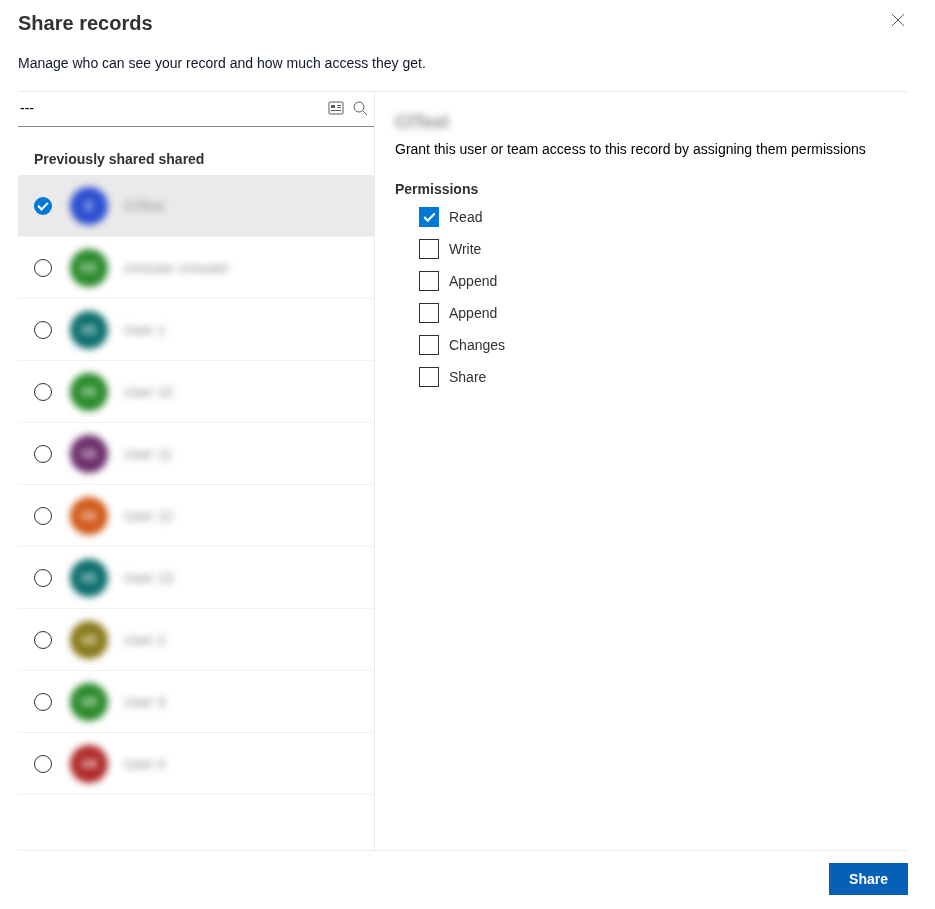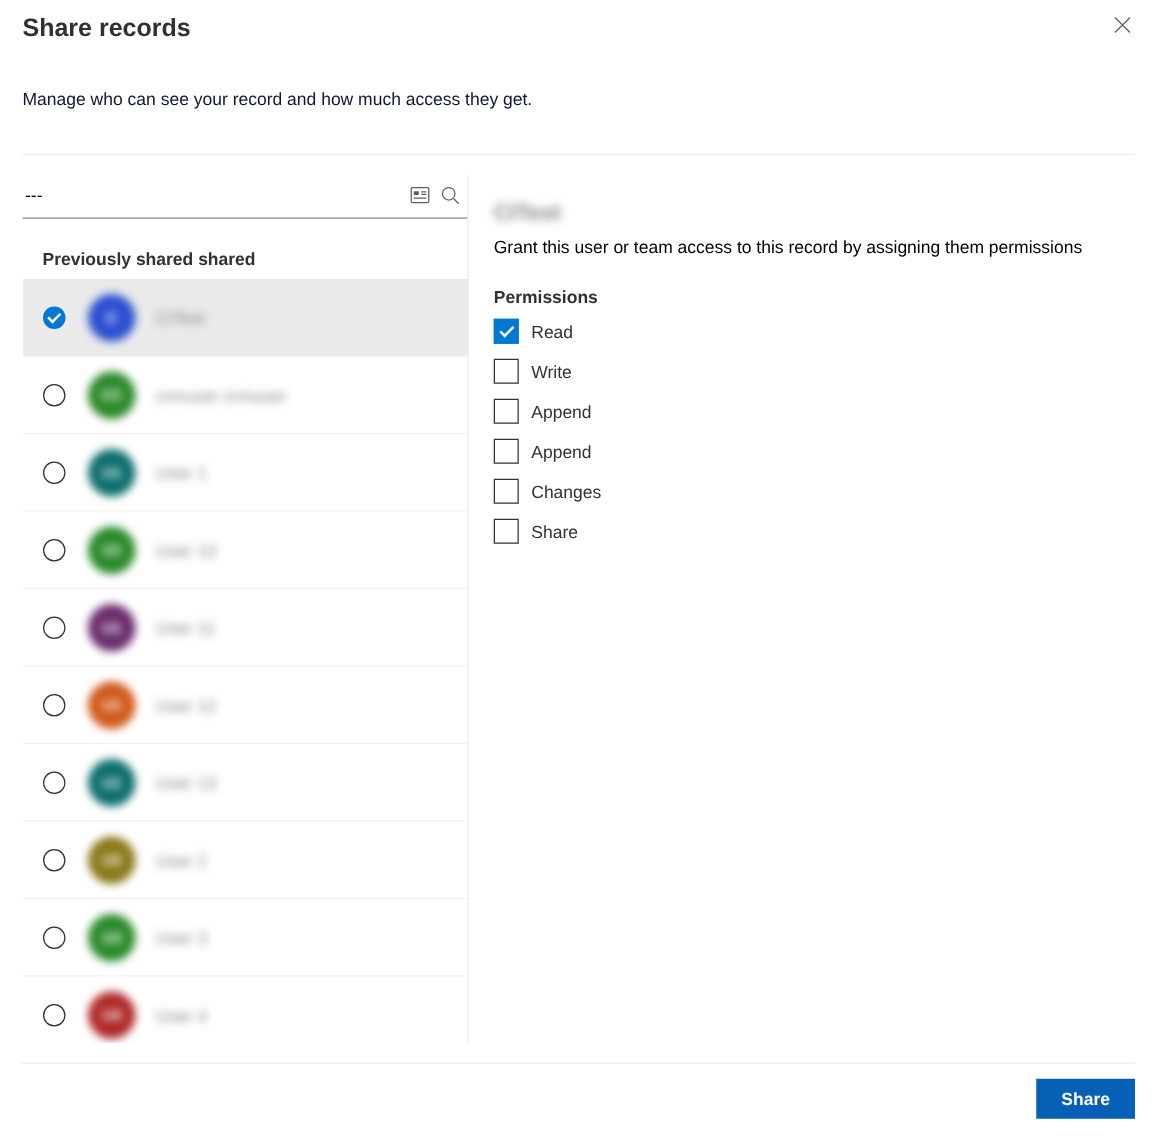--- a/index.html
+++ b/index.html
@@ -1,17 +1,17 @@
 <!DOCTYPE html>
 <html><head>
 <meta charset="utf-8">
 <style>
   * { box-sizing: border-box; }
   html, body { margin:0; padding:0; font-family: "Segoe UI", Arial, sans-serif; font-size:14px; color:#323130; background:#fff; }
-  .dialog { width:926px; height:909px; position:relative; padding:10px 18px 0 18px; display:flex; flex-direction:column;gap:16px; }
+  .dialog { width:926px; height:909px; position:relative; padding:10px 18px 0 18px; display:flex; flex-direction:column; }
   .header-row { display:flex; align-items:flex-start; }
   .title { font-size:20px; font-weight:600; flex:1 1 auto; padding-top:2px; }
   .close { width:20px; height:20px; cursor:pointer; color:#605e5c; display:flex; align-items:center; justify-content:center; }
   .desc { margin-top:18px; font-size:14px; line-height:20px; color:#0f172a; }
   .hr { border:none; border-top:1px solid #edebe9; margin:18px 0 0 0; }
   .body { flex:1 1 auto; display:flex; min-height:0; }
   .left { width:356px; display:flex; flex-direction:column; min-height:0; }
   .divider { width:1px; background:#edebe9; margin-left:0; }
   .right { flex:1 1 auto; padding:20px 0 0 20px; }
   .add-label { padding:10px 0 6px 0; font-size:14px; color:#323130; }
@@ -26,21 +26,21 @@
   .row.selected { background:#eaeaea; }
   .radio { width:18px; height:18px; border-radius:50%; margin-right:18px; flex:0 0 18px; display:flex; align-items:center; justify-content:center; }
   .radio.unchecked { border:1px solid #323130; background:#fff; }
   .radio.checked { background:#0078d4; }
   .radio.checked::after { content:""; width:8px; height:4px; border-left:2px solid #fff; border-bottom:2px solid #fff; transform:rotate(-45deg); display:block; margin-top:-2px; }
   .avatar { width:38px; height:38px; border-radius:50%; margin-right:16px; filter: blur(3.5px); flex:0 0 38px; display:flex; align-items:center; justify-content:center; color:#fff; font-size:12px; font-weight:600; }
   .entry-name { color:#8a8886; filter: blur(3.5px); font-size:14px; }
   .sel-name { font-size:18px; font-weight:600; filter: blur(3.5px); color:#888; margin-bottom:8px; }
   .grant-text { font-size:14px; color:#000000; margin-bottom:24px; }
   .perm-title { font-weight:600; margin-bottom:10px; }
-  .perm-row { display:flex; align-items:center; margin-bottom:12px; cursor:pointer; }
+  .perm-row { display:flex; align-items:center; margin-bottom:12px; cursor:pointer;margin-left:24px; }
   .cb { width:20px; height:20px; border:1px solid #323130; background:#fff; margin-right:10px; display:flex; align-items:center; justify-content:center; }
   .cb.checked { background:#0078d4; border-color:#0078d4; }
   .cb.checked::after { content:""; width:9px; height:4px; border-left:2px solid #fff; border-bottom:2px solid #fff; transform:rotate(-45deg); margin-top:-3px; }
   .footer { border-top:1px solid #edebe9; padding:12px 0 14px 0; display:flex; justify-content:flex-end; }
   .share-btn { background:#0560b6; color:#fff; border:none; font-size:14px; font-weight:600; padding:8px 20px; cursor:pointer; }
 </style>
 </head>
 <body>
 
 <div class="dialog">

